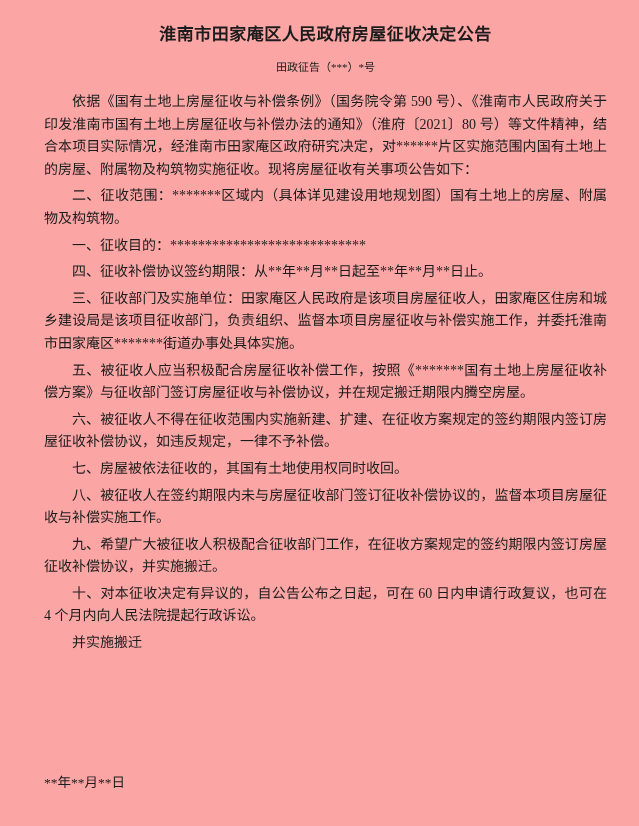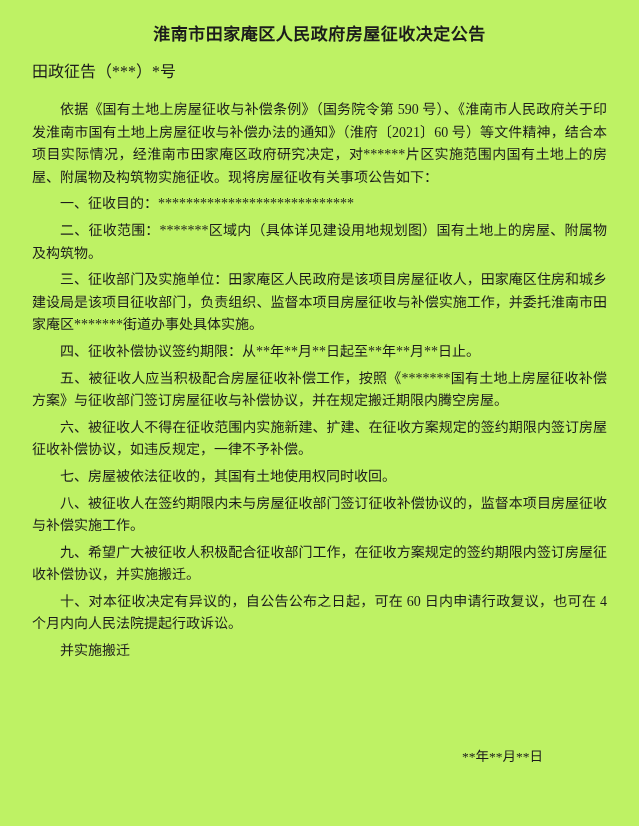--- a/index.html
+++ b/index.html
@@ -5,68 +5,68 @@
   html, body {
     margin: 0;
     padding: 0;
     background: #ffffff;
   }
   .page {
     position: relative;
     width: 639px;
     height: 826px;
     box-sizing: border-box;
-    background: #bef264;
-    padding: 20px 32px 0 32px;
+    background: #fca5a5;
+    padding: 20px 32px 0 44px;
     font-family: "Liberation Serif", "DejaVu Serif", serif;
     color: #1c1c1c;
     overflow: hidden;
   }
   .doc-title {
     font-size: 17px;
     font-weight: 700;
     text-align: center;
     margin: 0 0 13px 0;
     letter-spacing: 0.5px;
     font-family: "Liberation Sans", "DejaVu Sans", sans-serif;
   }
   .doc-number {
-    font-size: 16px;
-    text-align: left;
+    font-size: 11px;
+    text-align: center;
     margin: 0 0 17px 0;
   }
   .doc-body p {
     font-size: 14px;
     line-height: 22.6px;
     text-indent: 2em;
     text-align: justify;
     margin: 0 0 4px 0;
     word-break: break-all;
   }
   .doc-date {
     font-size: 13.5px;
-    text-align: right;
+    text-align: left;
     padding-right: 64px;
-    margin-top: 82px;
+    margin-top: 116px;
   }
 </style>
 </head>
 <body>
 
 <div class="page">
   <h1 class="doc-title">淮南市田家庵区人民政府房屋征收决定公告</h1>
 
   <div class="doc-number">田政征告（***）*号</div>
 
   <div class="doc-body">
-    <p>依据《国有土地上房屋征收与补偿条例》（国务院令第 590 号）、《淮南市人民政府关于印发淮南市国有土地上房屋征收与补偿办法的通知》（淮府〔2021〕60 号）等文件精神，结合本项目实际情况，经淮南市田家庵区政府研究决定，对******片区实施范围内国有土地上的房屋、附属物及构筑物实施征收。现将房屋征收有关事项公告如下：</p>
+    <p>依据《国有土地上房屋征收与补偿条例》（国务院令第 590 号）、《淮南市人民政府关于印发淮南市国有土地上房屋征收与补偿办法的通知》（淮府〔2021〕80 号）等文件精神，结合本项目实际情况，经淮南市田家庵区政府研究决定，对******片区实施范围内国有土地上的房屋、附属物及构筑物实施征收。现将房屋征收有关事项公告如下：</p>
+    <p>二、征收范围：*******区域内（具体详见建设用地规划图）国有土地上的房屋、附属物及构筑物。</p>
     <p>一、征收目的：****************************</p>
-    <p>二、征收范围：*******区域内（具体详见建设用地规划图）国有土地上的房屋、附属物及构筑物。</p>
+    <p>四、征收补偿协议签约期限：从**年**月**日起至**年**月**日止。</p>
     <p>三、征收部门及实施单位：田家庵区人民政府是该项目房屋征收人，田家庵区住房和城乡建设局是该项目征收部门，负责组织、监督本项目房屋征收与补偿实施工作，并委托淮南市田家庵区*******街道办事处具体实施。</p>
-    <p>四、征收补偿协议签约期限：从**年**月**日起至**年**月**日止。</p>
     <p>五、被征收人应当积极配合房屋征收补偿工作，按照《*******国有土地上房屋征收补偿方案》与征收部门签订房屋征收与补偿协议，并在规定搬迁期限内腾空房屋。</p>
     <p>六、被征收人不得在征收范围内实施新建、扩建、在征收方案规定的签约期限内签订房屋征收补偿协议，如违反规定，一律不予补偿。</p>
     <p>七、房屋被依法征收的，其国有土地使用权同时收回。</p>
     <p>八、被征收人在签约期限内未与房屋征收部门签订征收补偿协议的，监督本项目房屋征收与补偿实施工作。</p>
     <p>九、希望广大被征收人积极配合征收部门工作，在征收方案规定的签约期限内签订房屋征收补偿协议，并实施搬迁。</p>
     <p>十、对本征收决定有异议的，自公告公布之日起，可在 60 日内申请行政复议，也可在 4 个月内向人民法院提起行政诉讼。</p>
     <p>并实施搬迁</p>
   </div>
 
   <div class="doc-date">**年**月**日</div>

